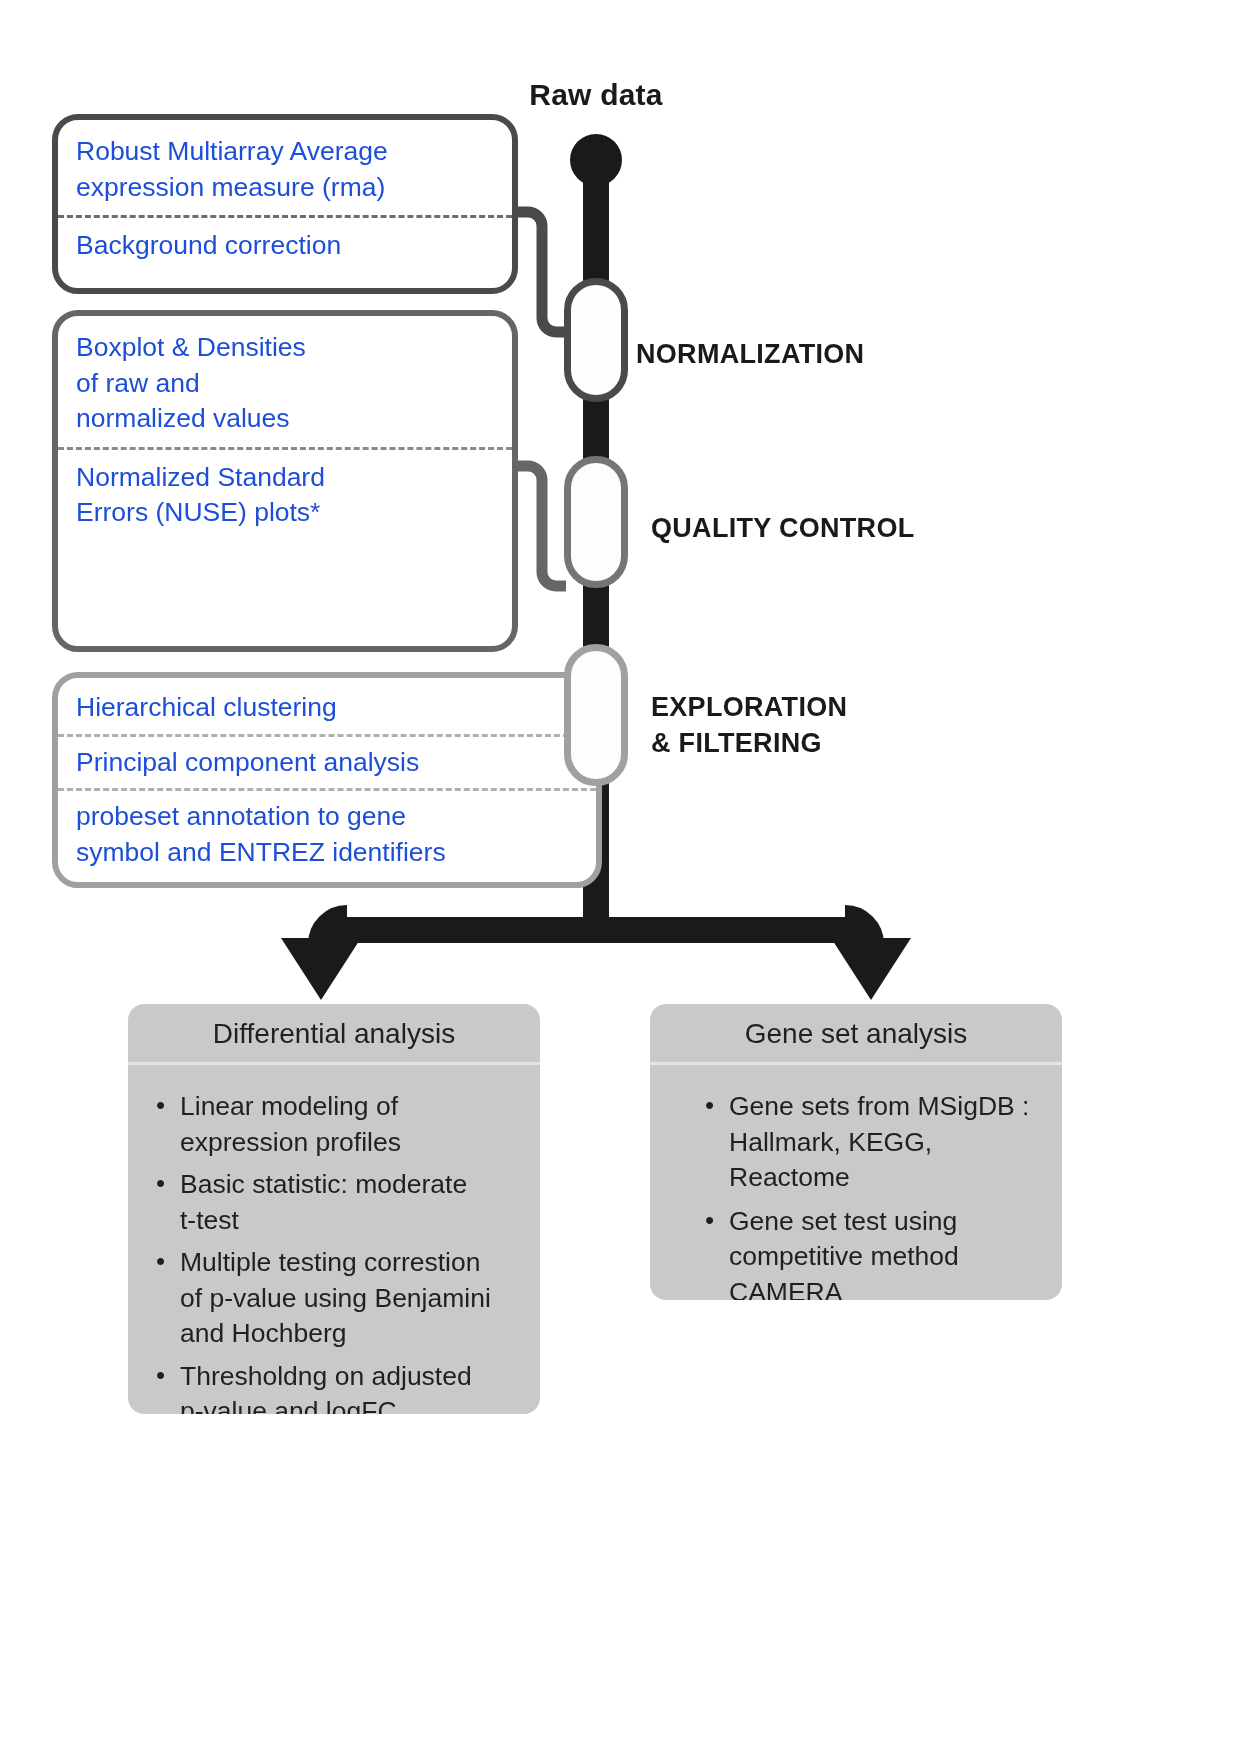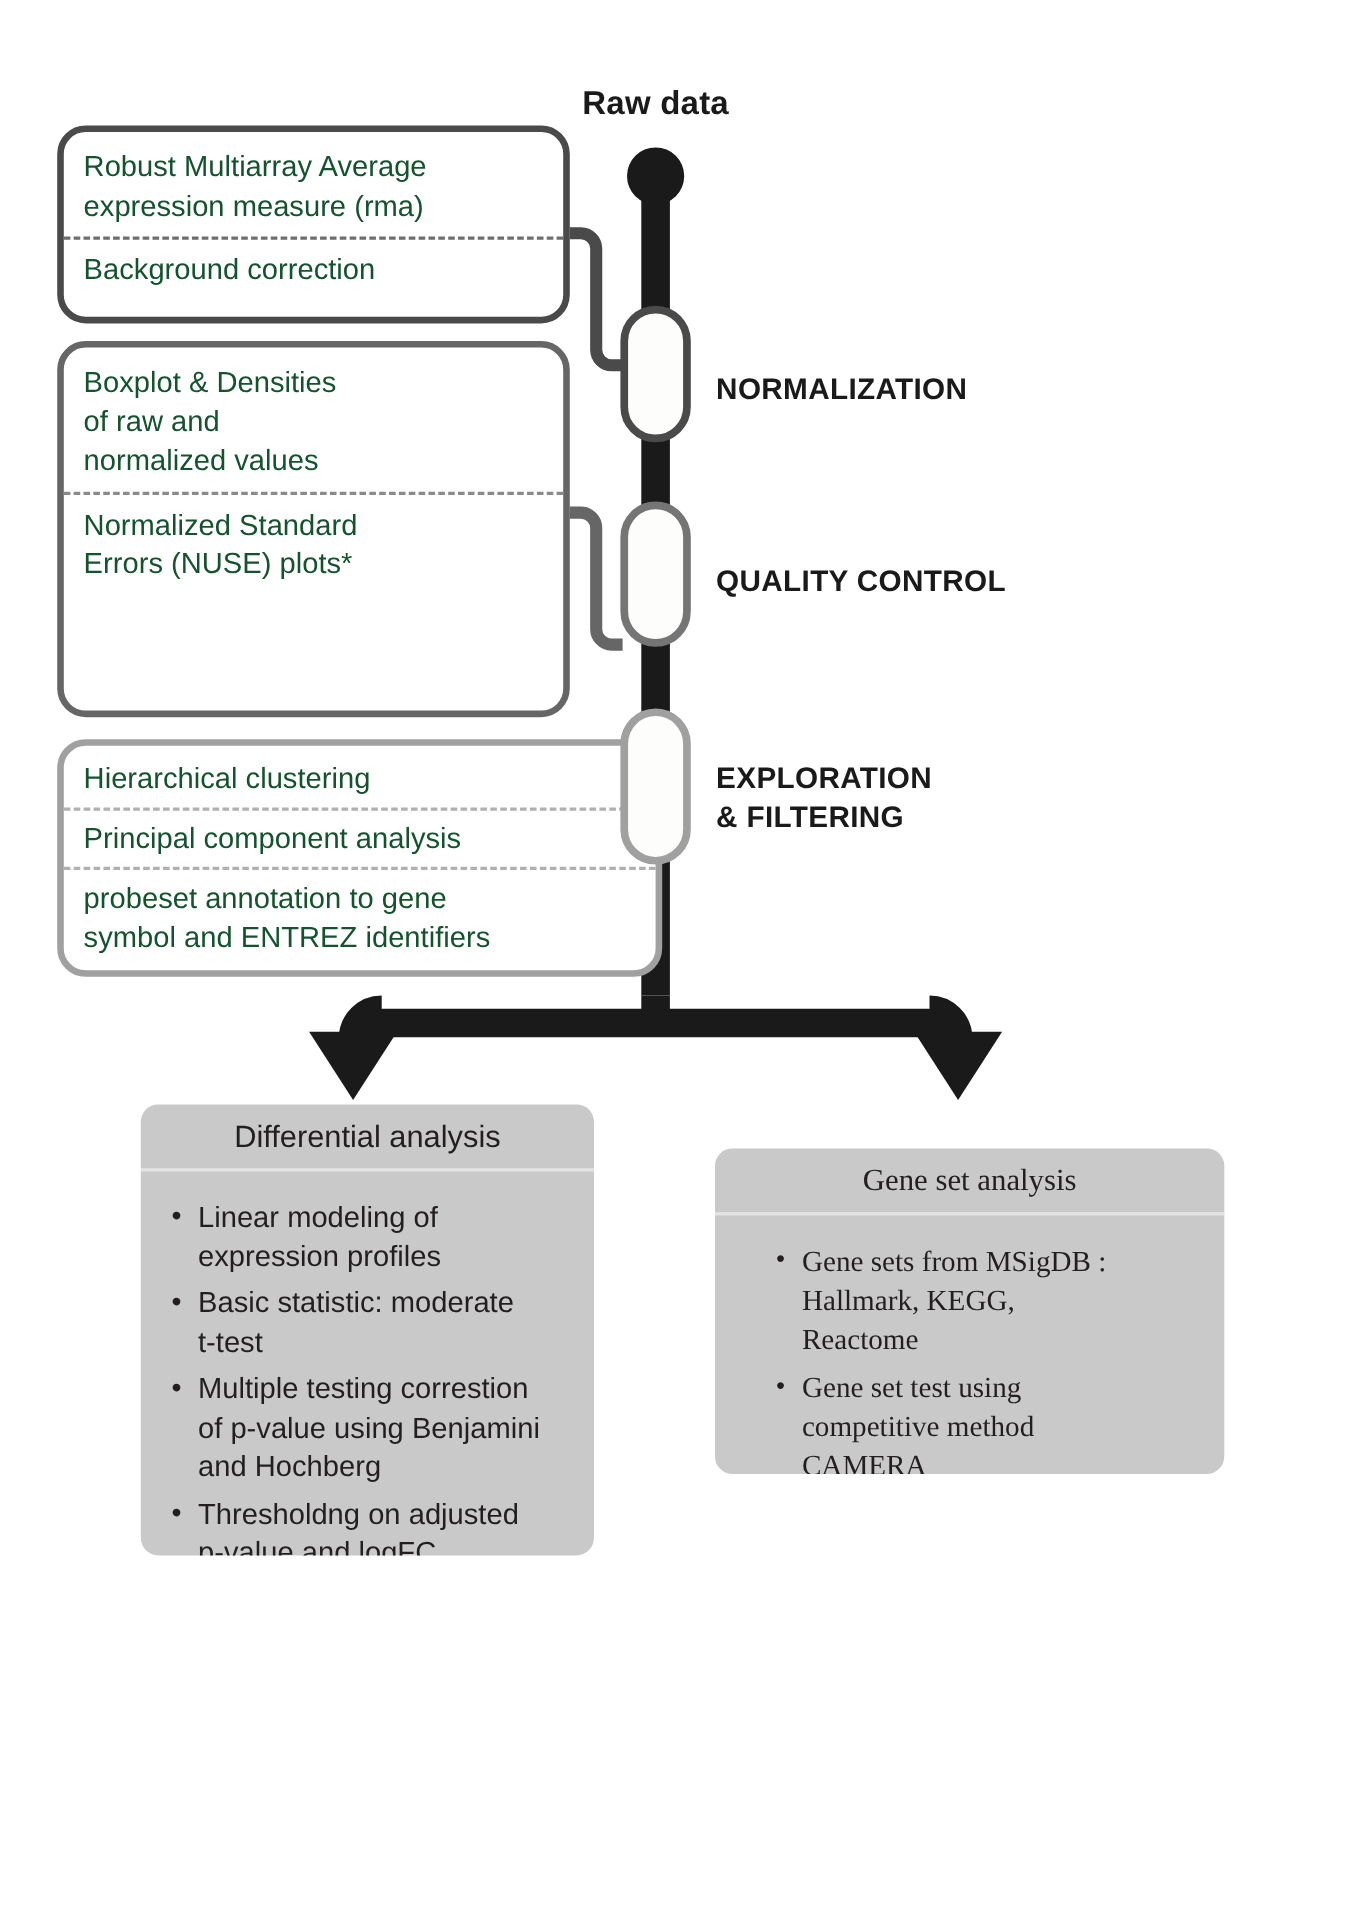--- a/index.html
+++ b/index.html
@@ -46,21 +46,21 @@
     position: absolute;
     box-sizing: border-box;
     background: #ffffff;
     border-style: solid;
     border-radius: 26px;
     padding: 0;
   }
   .stage-box .seg {
     font-size: 26.5px;
     line-height: 1.34;
-    color: #14532d;
+    color: #1d4ed8;
     padding: 10px 16px 10px 18px;
     box-sizing: border-box;
   }
   .stage-box .seg + .seg {
     border-top-width: 3px;
     border-top-style: dashed;
   }
 
   #box-normalization {
     left: 52px;
@@ -111,21 +111,21 @@
 
   
   .stage-caption {
     position: absolute;
     font-size: 27px;
     font-weight: bold;
     color: #1a1a1a;
     letter-spacing: 0.3px;
     line-height: 1.32;
   }
-  #caption-normalization { left: 651px; top: 337px; }
+  #caption-normalization { left: 636px; top: 337px; }
   #caption-quality       { left: 651px; top: 511px; }
   #caption-exploration   { left: 651px; top: 690px; white-space: pre-line; }
 
   
   .result-box {
     position: absolute;
     box-sizing: border-box;
     background: #c9c9c9;
     border-radius: 16px;
     overflow: hidden;
@@ -162,24 +162,23 @@
     color: #231f20;
   }
   #box-differential {
     left: 128px;
     top: 1004px;
     width: 412px;
     height: 410px;
   }
   #box-geneset {
     left: 650px;
-    top: 1044px;
-    width: 463px;
+    top: 1004px;
+    width: 412px;
     height: 296px;
-    font-family: Liberation Serif, serif;
   }
   #box-geneset .result-body li { margin-bottom: 8px; margin-left: 27px; }
 </style>
 </head>
 <body>
 
 <div id="page">
 
   <svg id="wires" viewBox="0 0 1240 1753">
 

